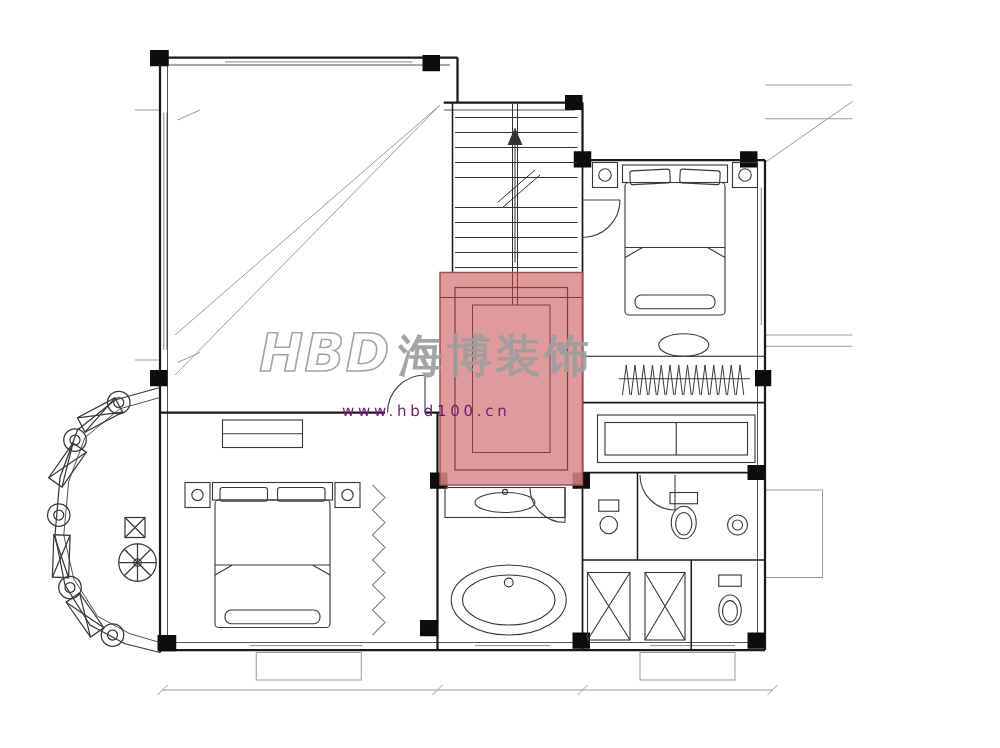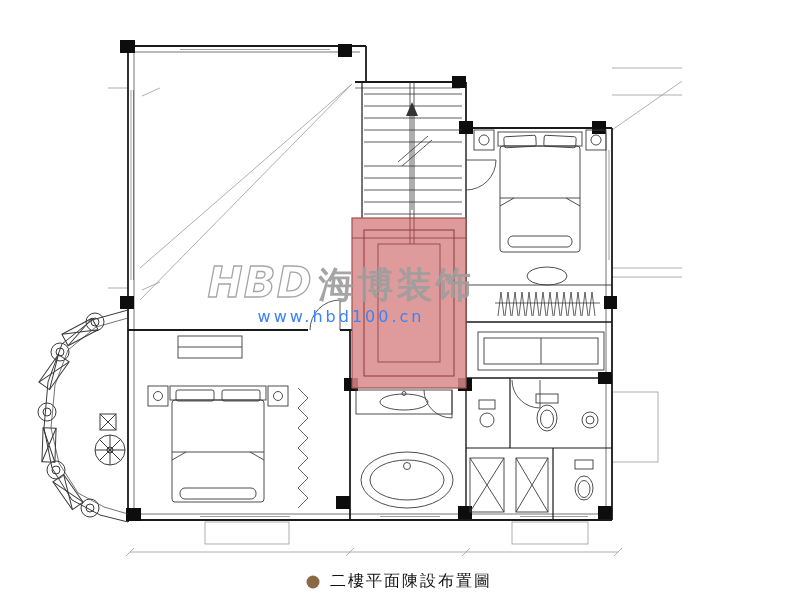--- a/index.html
+++ b/index.html
@@ -3,21 +3,21 @@
 <meta charset="utf-8">
 <style>
   html,body{margin:0;padding:0;}
   body{width:800px;height:598px;background:#fff;font-family:"DejaVu Sans",sans-serif;}
   .page{position:relative;width:682px;height:598px;background:#fff;overflow:hidden;}
   .plan-svg{position:absolute;left:0;top:0;}
   .watermark{position:absolute;top:262px;left:50%;transform:translateX(-50%);text-align:center;pointer-events:none;z-index:5;}
   .wm-line1{font-weight:bold;line-height:1;white-space:nowrap;opacity:.92;}
   .wm-hbd{font-size:42px;font-style:italic;letter-spacing:1px;margin-right:6px;color:transparent;-webkit-text-stroke:1.3px #9e9e9e;}
   .wm-cjk{font-size:36px;color:#9e9e9e;letter-spacing:3px;}
-  .wm-url{margin-top:3px;font-size:16px;color:#3b82f6;letter-spacing:3px;}
+  .wm-url{margin-top:18px;font-size:12px;color:#701a75;letter-spacing:3px;}
   .caption{position:absolute;left:306px;top:571px;display:flex;align-items:center;gap:10px;z-index:6;}
   .caption-text{font-size:16px;color:#111;letter-spacing:2px;font-weight:500;}
 </style>
 </head>
 <body>
 
 <div class="page">
 
   <svg class="plan-svg" width="800" height="598" viewBox="0 0 800 598">
 
@@ -198,20 +198,14 @@
     </g>
   </svg>
 
   <div class="watermark">
     <div class="wm-line1">
       <span class="wm-hbd">HBD</span><span class="wm-cjk">海博装饰</span>
     </div>
     <div class="wm-url">www.hbd100.cn</div>
   </div>
 
-  <div class="caption">
-    <svg width="14" height="14">
-        <circle cx="7" cy="7" r="6.5" fill="#8a6a45"></circle>
-      </svg>
-    <span class="caption-text">二樓平面陳設布置圖</span>
-  </div>
 
 </div>
 
 </body></html>

